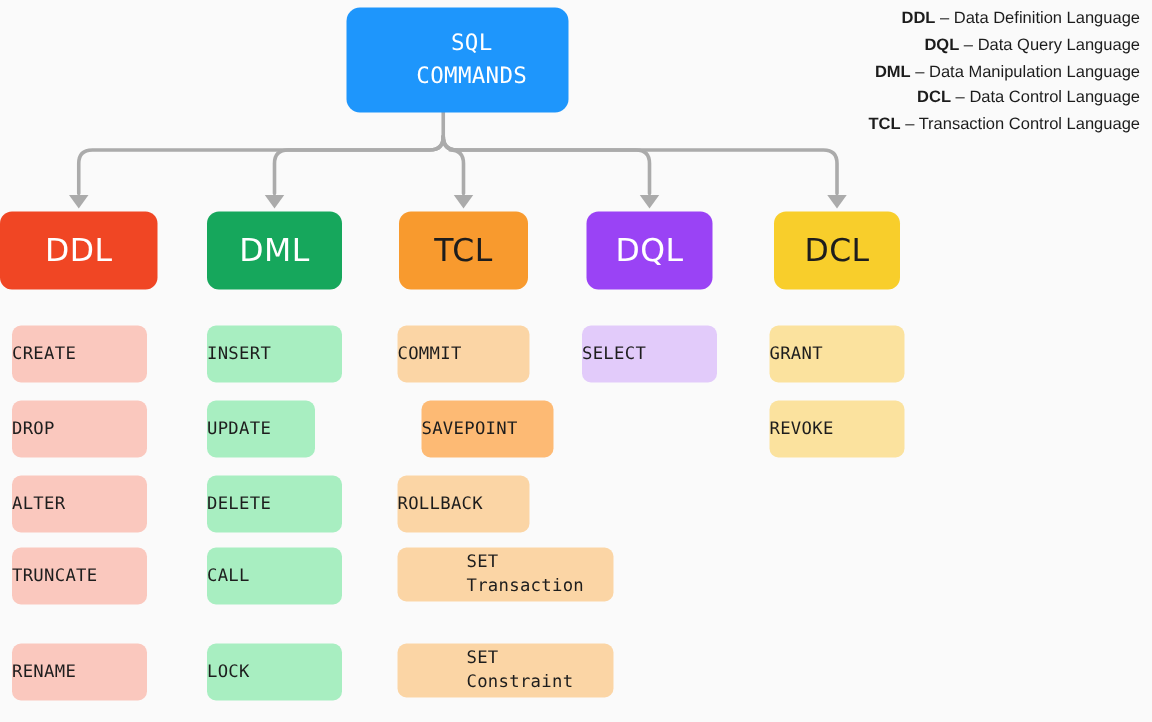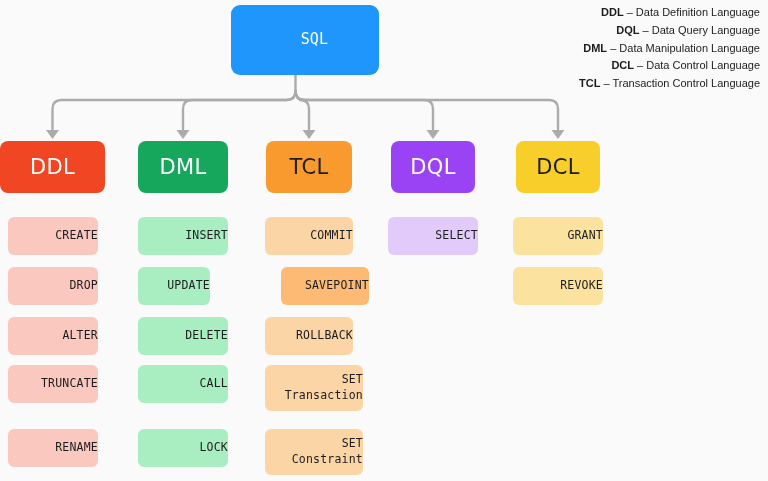--- a/index.html
+++ b/index.html
@@ -66,31 +66,32 @@
     letter-spacing: 0.3px;
   }
 
   
   .cmd-item {
     position: absolute;
     height: 38px;
     border-radius: 6px;
     display: flex;
     flex-direction: column;
-    align-items: flex-end;
+    align-items: flex-start;
     justify-content: center;
     color: #1d1d1d;
     font-family: "DejaVu Sans Mono", "Liberation Mono", monospace;
     font-size: 11.5px;
     letter-spacing: 0.2px;
     line-height: 1.35;
     text-align: center;
   }
   .cmd-item.two-line {
-    height: 46px;
+    height: 36px;
+    padding-left: 46px;
   }
   .cmd-item .ln { display: block; }
 
   
   .legend {
     position: absolute;
     right: 8px;
     top: 4px;
     text-align: right;
     font-family: "Liberation Sans", sans-serif;
@@ -126,20 +127,21 @@
         <polygon points="46,130 59,130 52.5,139"></polygon>
         <polygon points="176.5,130 189.5,130 183,139"></polygon>
         <polygon points="302.5,130 315.5,130 309,139"></polygon>
         <polygon points="426.5,130 439.5,130 433,139"></polygon>
         <polygon points="551.5,130 564.5,130 558,139"></polygon>
       </g>
   </svg>
 
   <div class="root-node">
     <span>SQL</span>
+    <span>COMMANDS</span>
   </div>
 
   <div class="legend">
     <div class="legend-row">
       <span class="legend-abbr">DDL</span><span class="legend-sep"> – </span><span class="legend-desc">Data Definition Language</span>
     </div>
     <div class="legend-row">
       <span class="legend-abbr">DQL</span><span class="legend-sep"> – </span><span class="legend-desc">Data Query Language</span>
     </div>
     <div class="legend-row">

